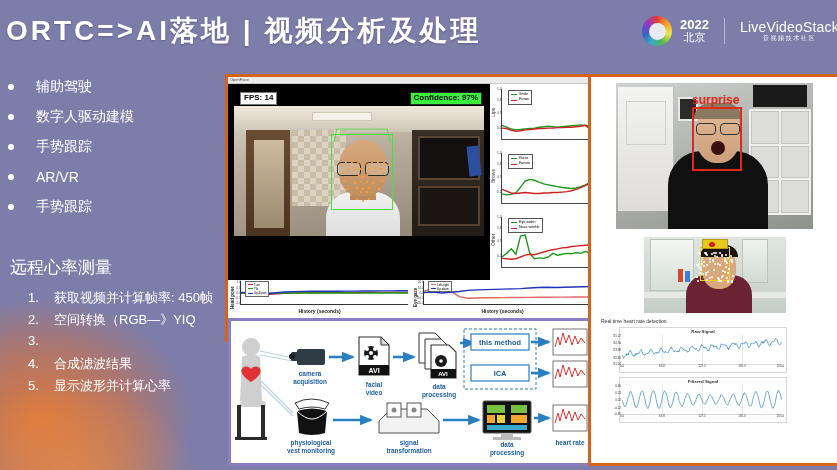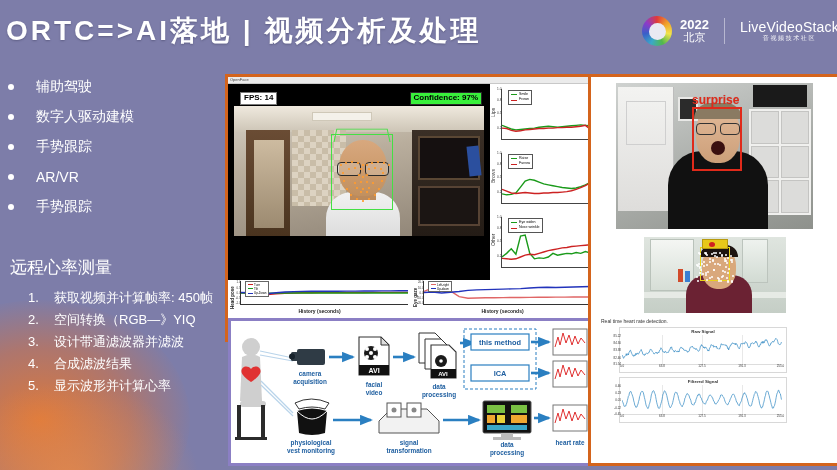--- a/index.html
+++ b/index.html
@@ -481,21 +481,20 @@
         <li>
           <span class="num">1.</span>
           <span>获取视频并计算帧率: 450帧</span>
         </li>
         <li>
           <span class="num">2.</span>
           <span>空间转换（RGB—》YIQ</span>
         </li>
         <li>
           <span class="num">3.</span>
-          <span>设计带通滤波器并滤波</span>
         </li>
         <li>
           <span class="num">4.</span>
           <span>合成滤波结果</span>
         </li>
         <li>
           <span class="num">5.</span>
           <span>显示波形并计算心率</span>
         </li>
       </ol>

